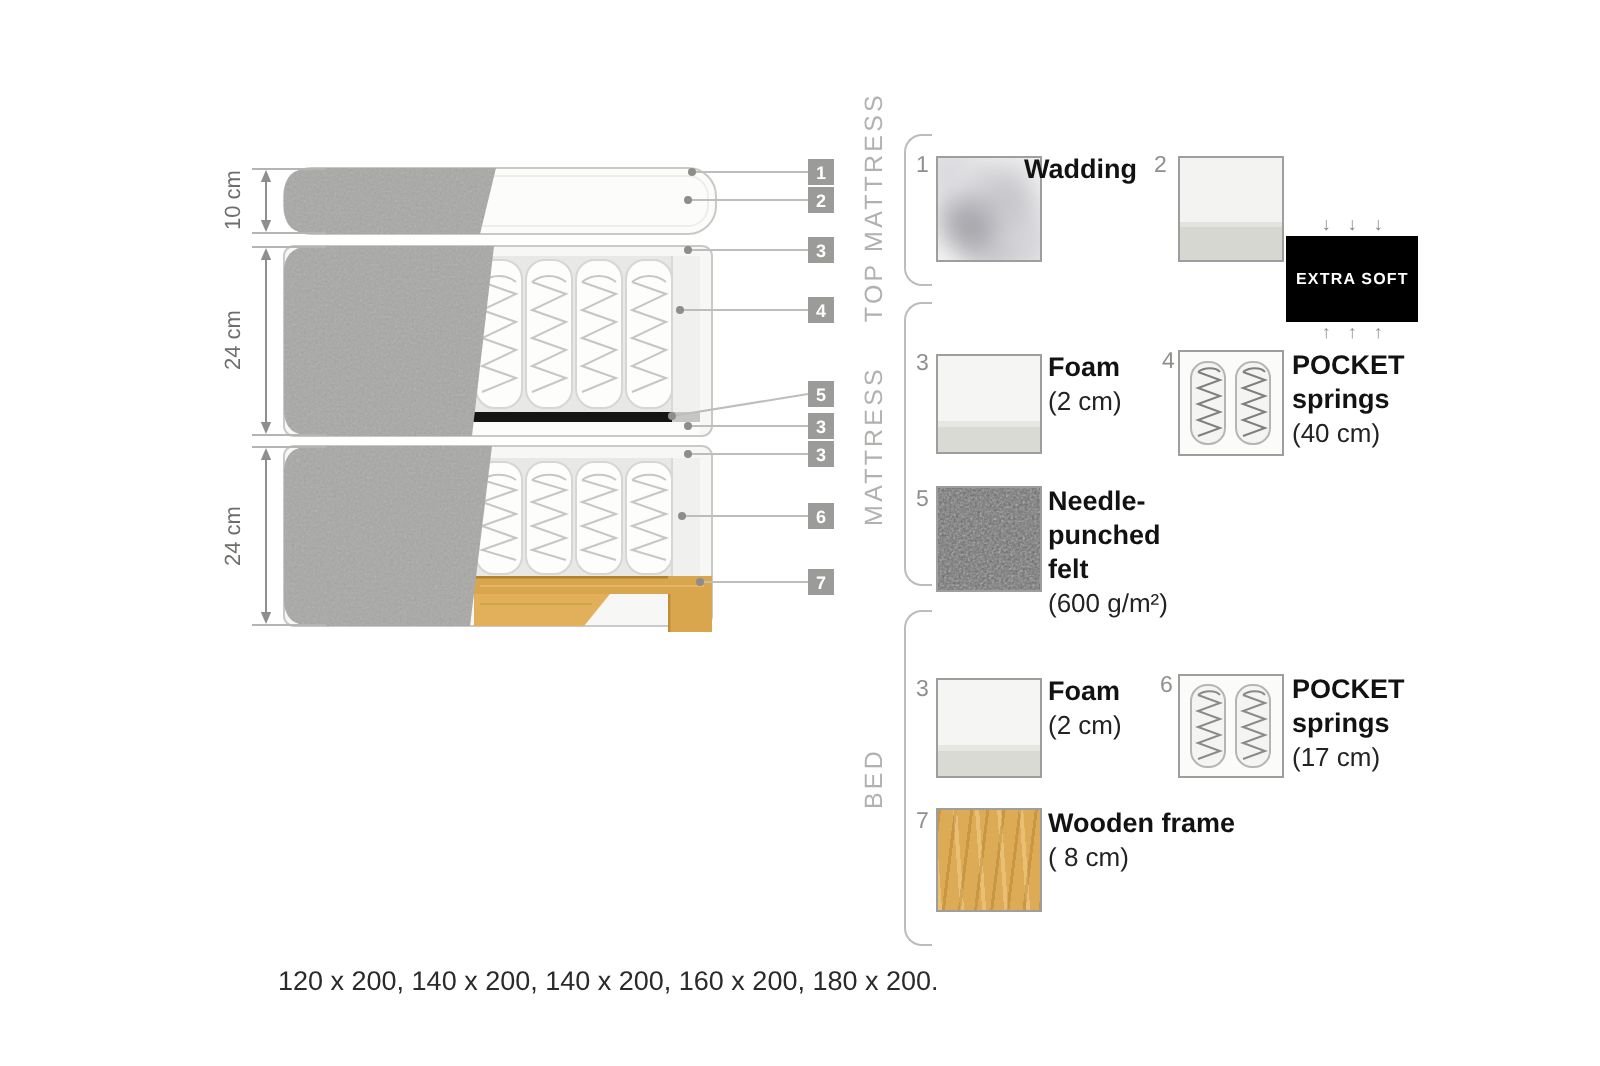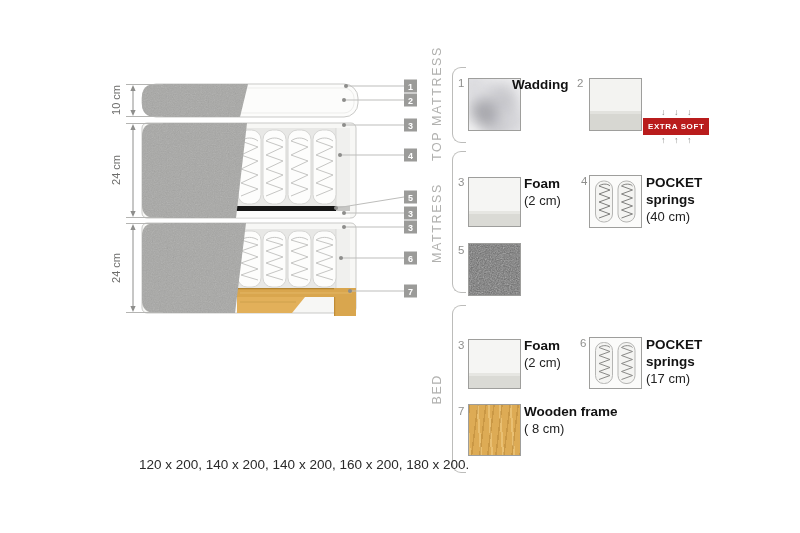--- a/index.html
+++ b/index.html
@@ -47,22 +47,22 @@
   .t-wood {
     background:
       repeating-linear-gradient(97deg, rgba(150,100,25,.28) 0 1.5px, rgba(150,100,25,0) 1.5px 8px),
       repeating-linear-gradient(86deg, rgba(255,230,170,.35) 0 2px, rgba(255,230,170,0) 2px 11px),
       #ddab55;
   }
   .iname { position:absolute; font-weight:bold; font-size:13.5px; color:#121212; line-height:17px; }
   .idetail { font-weight:normal; font-size:13px; color:#232323; }
   .softcol { position:absolute; display:flex; flex-direction:column; align-items:center; gap:1px; }
   .arr { color:#8a8a88; font-size:9px; letter-spacing:3px; line-height:9px; padding-left:3px; }
-  .badge { background:#b91c1c; color:#ffffff; font-size:8px; font-weight:bold;
-    letter-spacing:.6px; padding:4px 5px; white-space:nowrap; }
+  .badge { background:#000000; color:#ffffff; font-size:8px; font-weight:bold;
+    letter-spacing:.6px; padding:17px 5px; white-space:nowrap; }
 
   
   .foot-title { position:absolute; color:#a3a3a1; font-size:12.5px; }
   .foot-sizes { position:absolute; color:#2a2a2a; font-size:13.5px; }
 </style>
 </head>
 <body>
 
 <div class="stage">
 
@@ -295,20 +295,26 @@
     <div class="idetail">(40 cm)</div>
   </div>
 
   <span class="itemnum" style="left:458px;top:244px">5</span>
   <div class="thumb" style="left:468px;top:243px;width:53px;height:53px">
     <svg width="51" height="51" viewBox="0 0 51 51">
       <rect width="51" height="51" fill="#6b6b6b"></rect>
       <rect width="51" height="51" filter="url(#grain)" opacity="0.75"></rect>
     </svg>
   </div>
+  <div class="iname" style="left:524px;top:242px">
+    <div>Needle-</div>
+    <div>punched</div>
+    <div>felt</div>
+    <div class="idetail">(600 g/m²)</div>
+  </div>
 
   <span class="itemnum" style="left:458px;top:339px">3</span>
   <div class="thumb t-foam" style="left:468px;top:339px;width:53px;height:50px"></div>
   <div class="iname" style="left:524px;top:337px">
     <div>Foam</div>
     <div class="idetail">(2 cm)</div>
   </div>
 
   <span class="itemnum" style="left:580px;top:337px">6</span>
   <div class="thumb" style="left:589px;top:337px;width:53px;height:52px;background:#fbfbfa">
@@ -325,15 +331,15 @@
     <div class="idetail">(17 cm)</div>
   </div>
 
   <span class="itemnum" style="left:458px;top:405px">7</span>
   <div class="thumb t-wood" style="left:468px;top:404px;width:53px;height:52px"></div>
   <div class="iname" style="left:524px;top:403px">
     <div>Wooden frame</div>
     <div class="idetail">( 8  cm)</div>
   </div>
 
-  <div class="foot-sizes" style="left:139px;top:457px">120 x 200, 140 x 200, 140 x 200, 160 x 200, 180 x 200.</div>
+  <div class="foot-sizes" style="left:139px;top:483px">120 x 200, 140 x 200, 140 x 200, 160 x 200, 180 x 200.</div>
 
 </div>
 
 </body></html>

